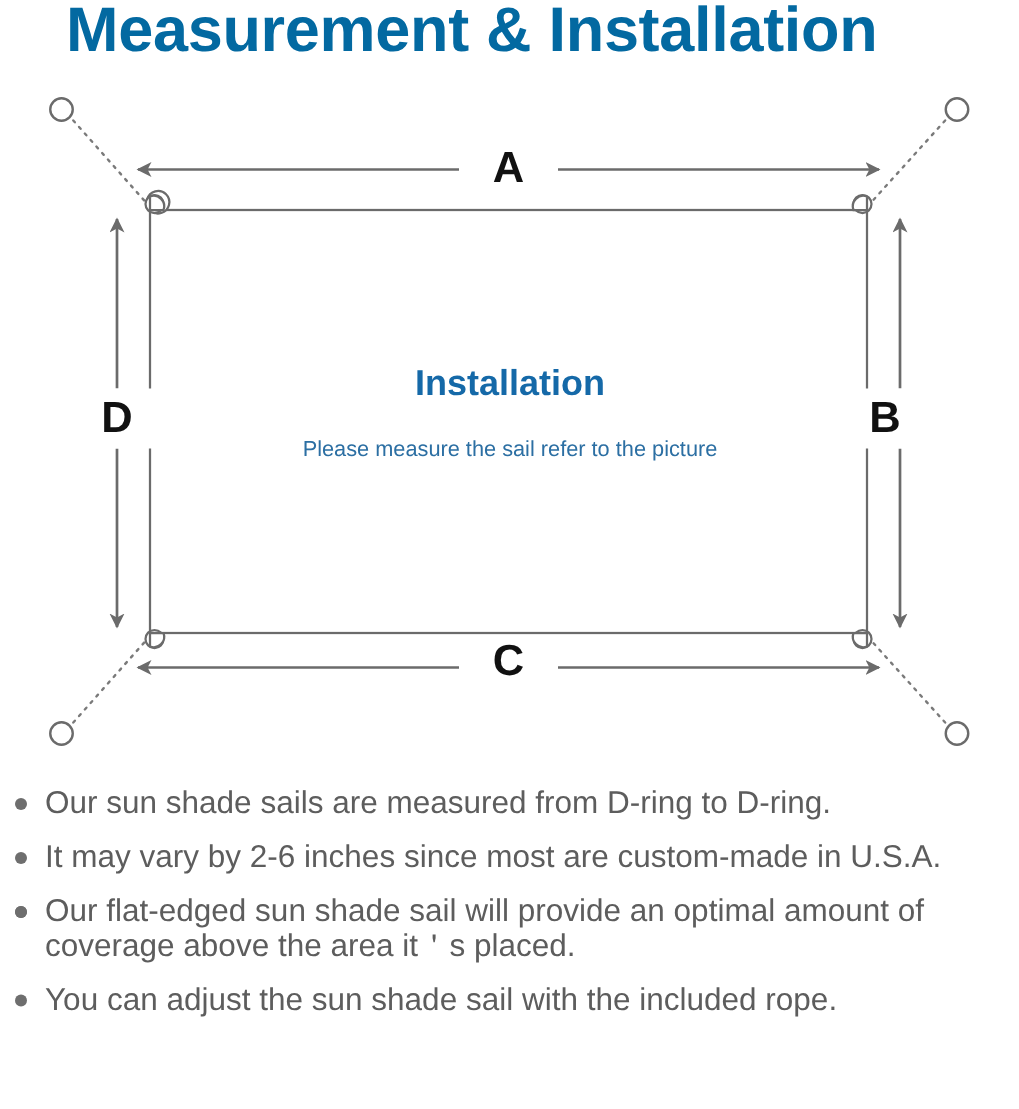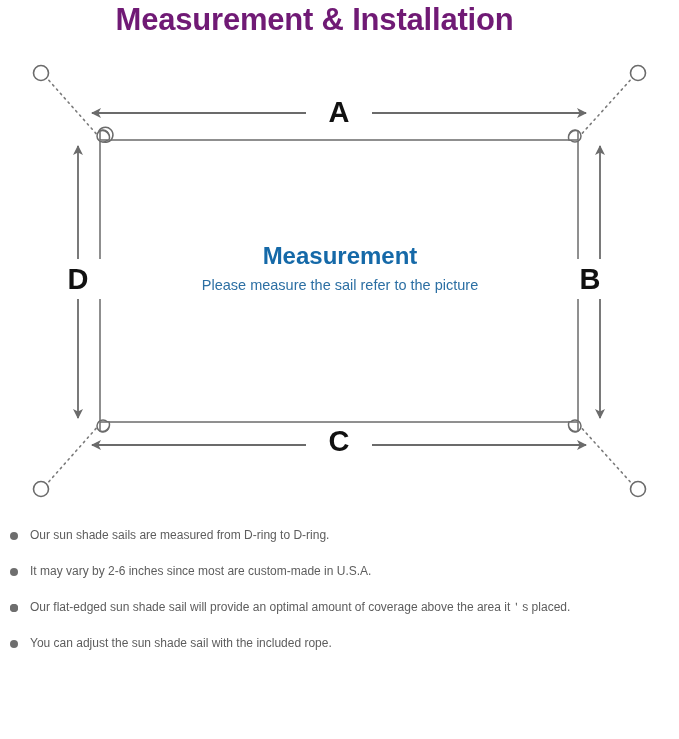--- a/index.html
+++ b/index.html
@@ -16,23 +16,23 @@
     position: relative;
   }
 
   
   #page-title {
     position: absolute;
     top: 0px;
     left: 0;
     width: 629px;
     text-align: center;
-    font-size: 31px;
+    font-size: 42px;
     font-weight: bold;
-    color: #701a75;
+    color: #0369a1;
     letter-spacing: -0.2px;
     line-height: 40px;
   }
 
   
   #diagram {
     position: absolute;
     top: 46px;
     left: 0;
     width: 679px;
@@ -68,35 +68,35 @@
   .sail-caption .heading {
     font-size: 24px;
     font-weight: bold;
     color: #1569a8;
     line-height: 30px;
   }
   .sail-caption .sub {
     font-size: 14.5px;
     color: #2c6fa3;
     line-height: 22px;
-    margin-top: 3px;
+    margin-top: 18px;
   }
 
   
   #notes {
     position: absolute;
     top: 524px;
     left: 0;
     width: 679px;
   }
   .note-item {
     position: relative;
     padding-left: 30px;
     margin-bottom: 13px;
-    font-size: 12px;
+    font-size: 21px;
     line-height: 23px;
     color: #5d5d5d;
     padding-right: 4px;
   }
   .note-item .bullet {
     position: absolute;
     left: 10px;
     top: 8px;
     width: 8px;
     height: 8px;
@@ -164,21 +164,21 @@
       <line x1="600" y1="253" x2="600" y2="372" marker-end="url(#arrHead)"></line>
     </g>
   </svg>
 
   <div class="dim-label" id="dim-a">A</div>
   <div class="dim-label" id="dim-b">B</div>
   <div class="dim-label" id="dim-c">C</div>
   <div class="dim-label" id="dim-d">D</div>
 
   <div class="sail-caption">
-    <div class="heading">Measurement</div>
+    <div class="heading">Installation</div>
     <div class="sub">Please measure the sail refer to the picture</div>
   </div>
 </div>
 
 <div id="notes">
   <div class="note-item">
     <span class="bullet"></span>
     <span>Our sun shade sails are measured from D-ring to D-ring.</span>
   </div>
   <div class="note-item">

